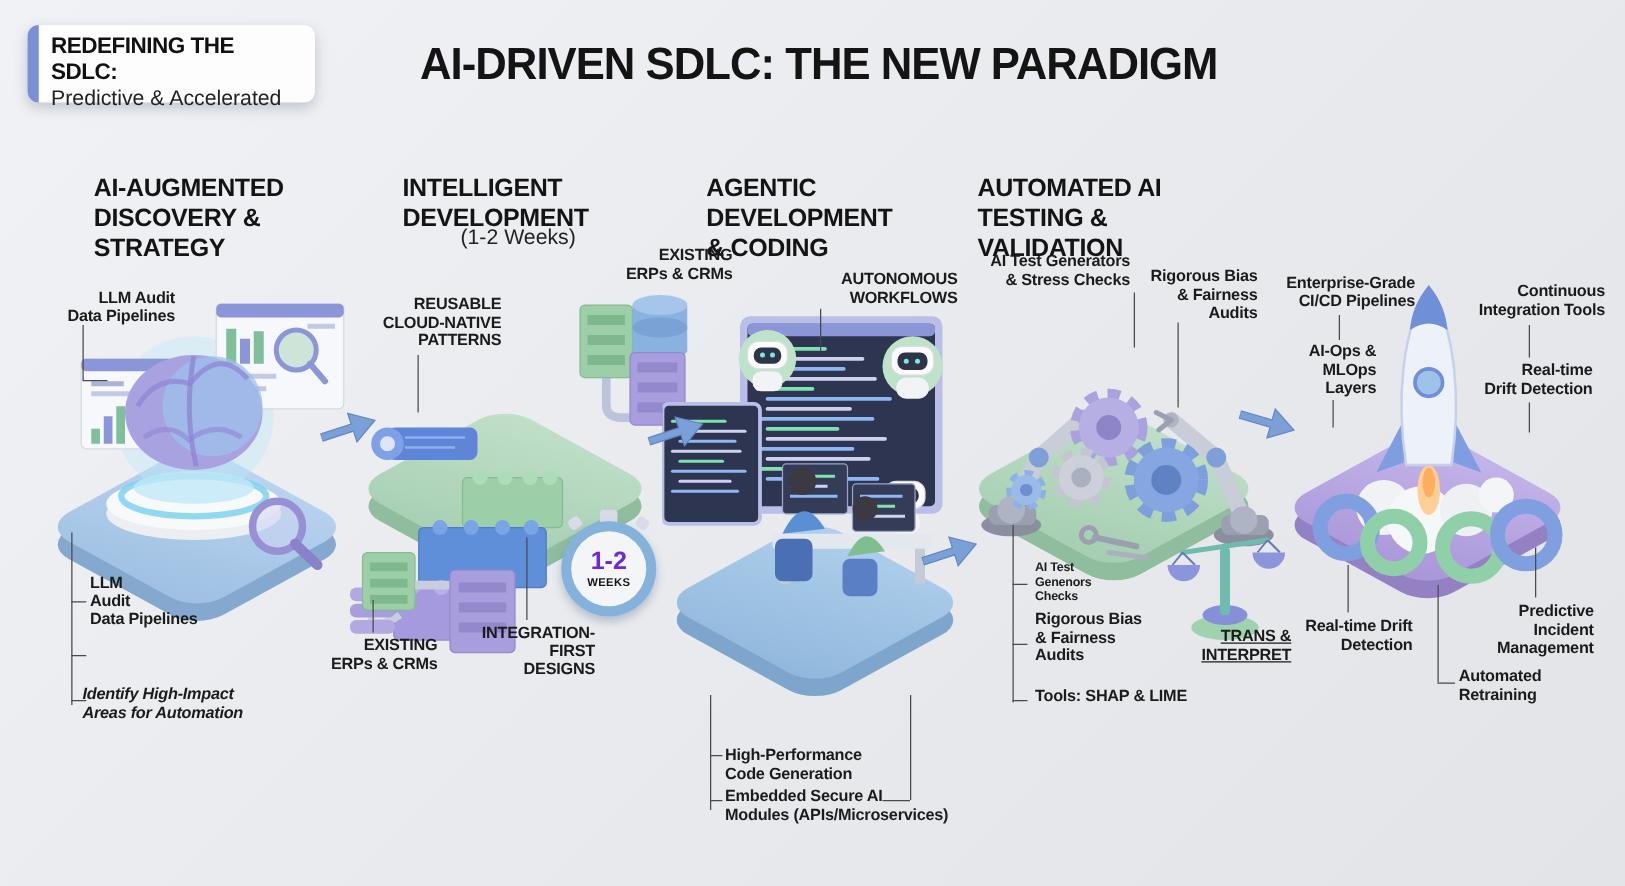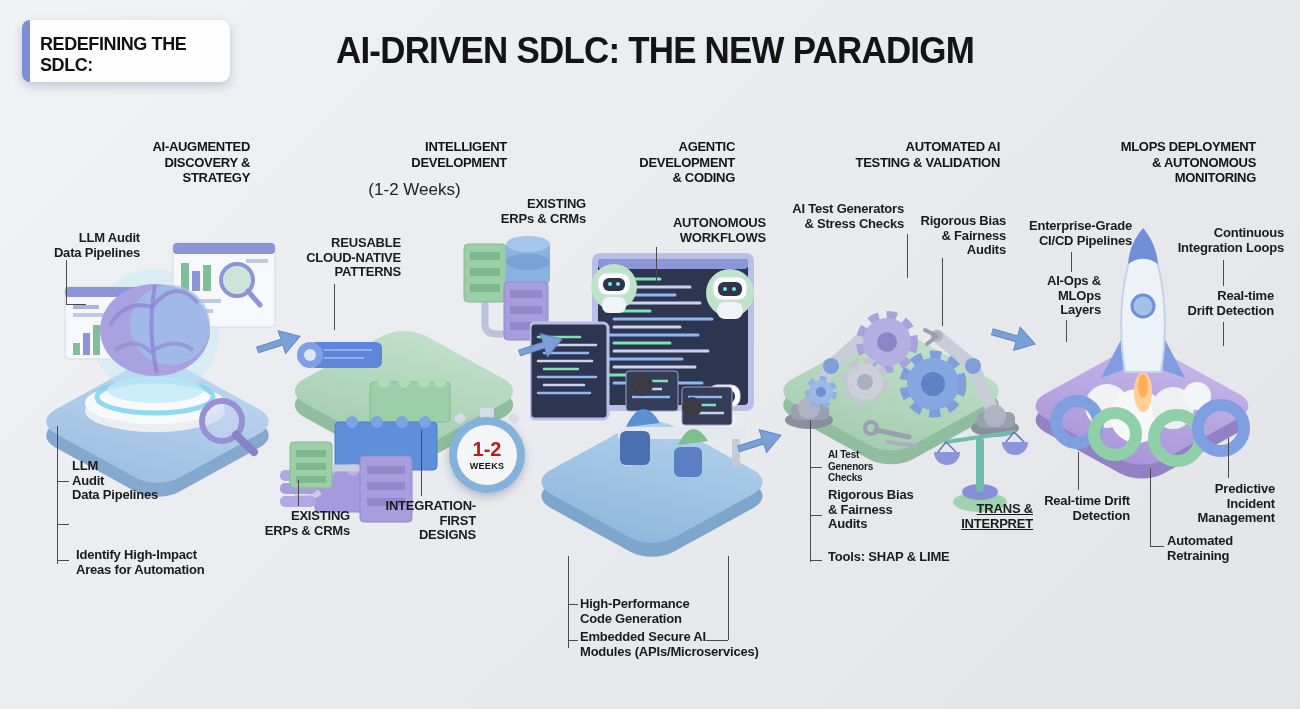--- a/index.html
+++ b/index.html
@@ -1,78 +1,76 @@
 <!DOCTYPE html>
 <html><head>
 <meta charset="utf-8">
 <style>
   html,body{margin:0;padding:0;}
   .canvas{position:relative;width:1300px;height:709px;overflow:hidden;
     background:linear-gradient(135deg,#f1f2f5 0%,#e9ebee 45%,#e2e4e8 100%);
     font-family:"Liberation Sans", sans-serif;color:#1c1c1c;}
   
-  .badge{position:absolute;left:22px;top:20px;width:208px;height:62px;background:#fdfdfe;
-    border-radius:9px;box-shadow:0 4px 10px rgba(60,70,110,.25);display:flex;align-items:flex-end;}
+  .badge{position:absolute;left:22px;top:20px;width:230px;height:62px;background:#fdfdfe;
+    border-radius:9px;box-shadow:0 4px 10px rgba(60,70,110,.25);display:flex;align-items:flex-start;}
   .badge-bar{width:9px;height:100%;border-radius:9px 0 0 9px;background:#7b8fd4;}
   .badge-text{padding:6px 10px;}
   .badge-title{font-weight:700;font-size:18px;letter-spacing:-0.4px;color:#111;}
   .badge-subtitle{font-weight:400;font-size:17px;color:#222;margin-top:1px;}
   .main-title{position:absolute;left:310px;top:30px;width:690px;margin:0;text-align:center;
     font-weight:700;font-size:36px;letter-spacing:-0.8px;color:#141414;transform:scaleX(.97);}
   
-  .stage-heading{position:absolute;font-weight:700;font-size:13px;line-height:1.2;text-align:right;
+  .stage-heading{position:absolute;font-weight:700;font-size:20px;line-height:1.2;text-align:left;
     color:#141414;white-space:pre-line;letter-spacing:-0.3px;z-index:5;}
   .heading-sub{position:absolute;font-weight:400;font-size:17px;text-align:center;color:#222;z-index:5;}
   .lbl{position:absolute;font-weight:700;font-size:13px;line-height:1.13;color:#1b1b1b;
     white-space:pre-line;letter-spacing:-0.2px;z-index:6;}
   .lbl.center{text-align:right;}
   .lbl.small{font-size:10px;line-height:1.15;}
   .vline{position:absolute;width:0;border-left:1.6px solid #4a4a4a;z-index:4;}
   .hline{position:absolute;height:0;border-top:1.6px solid #4a4a4a;z-index:4;}
   
   .plat{position:absolute;border-radius:30px;transform:scaleY(.55) rotate(45deg);z-index:1;}
   .illus{position:absolute;z-index:2;}
   .arrow{position:absolute;z-index:3;}
   
   .stopwatch{position:absolute;width:76px;height:76px;z-index:4;}
   .sw-ring{position:absolute;left:0;top:0;width:76px;height:76px;border-radius:50%;
     background:#85b2db;box-shadow:0 4px 8px rgba(80,100,140,.35);}
   .sw-face{position:absolute;left:8px;top:8px;width:60px;height:60px;border-radius:50%;background:#f4f5f7;
     display:flex;flex-direction:column;align-items:center;justify-content:center;}
-  .sw-line1{font-weight:700;font-size:20px;line-height:1;color:#b91c1c;}
+  .sw-line1{font-weight:700;font-size:20px;line-height:1;color:#6d28d9;}
   .sw-line2{font-weight:700;font-size:9px;letter-spacing:.3px;color:#151515;margin-top:2px;}
   .sw-btn{position:absolute;background:#d9dce8;border-radius:3px;}
 </style>
 </head>
 <body>
 
 <div class="canvas">
 
   <div class="badge">
     <div class="badge-bar"></div>
     <div class="badge-text">
       <div class="badge-title">REDEFINING THE SDLC:</div>
+      <div class="badge-subtitle">Predictive &amp; Accelerated</div>
     </div>
   </div>
   <h1 class="main-title">AI-DRIVEN SDLC: THE NEW PARADIGM</h1>
 
   <div class="stage-heading" style="left:75px;top:139px;width:175px;">AI-AUGMENTED
 DISCOVERY &amp;
 STRATEGY</div>
   <div class="stage-heading" style="left:322px;top:139px;width:185px;">INTELLIGENT
 DEVELOPMENT</div>
   <div class="heading-sub" style="left:322px;top:180px;width:185px;">(1-2 Weeks)</div>
   <div class="stage-heading" style="left:565px;top:139px;width:170px;">AGENTIC
 DEVELOPMENT
 &amp; CODING</div>
   <div class="stage-heading" style="left:782px;top:139px;width:218px;">AUTOMATED AI
 TESTING &amp; VALIDATION</div>
-  <div class="stage-heading" style="left:1028px;top:139px;width:228px;">MLOPS DEPLOYMENT
-&amp; AUTONOMOUS
-MONITORING</div>
 
   <div class="plat" style="left:70px;top:348px;width:175px;height:175px;background:#85a8ce;"></div>
   <div class="plat" style="left:70px;top:334px;width:175px;height:175px;background:linear-gradient(160deg,#bdd6f0,#9dbfe2);"></div>
   <div class="plat" style="left:318px;top:319px;width:172px;height:172px;background:#8fbd9d;"></div>
   <div class="plat" style="left:318px;top:305px;width:172px;height:172px;background:linear-gradient(160deg,#c2e0ca,#a3cdb0);"></div>
   <div class="plat" style="left:565px;top:409px;width:174px;height:174px;background:#7ea6cd;"></div>
   <div class="plat" style="left:565px;top:395px;width:174px;height:174px;background:linear-gradient(160deg,#b0d0ec,#90b7dc);"></div>
   <div class="plat" style="left:806px;top:320px;width:170px;height:170px;background:#8fbd9d;"></div>
   <div class="plat" style="left:806px;top:306px;width:170px;height:170px;background:linear-gradient(160deg,#c2e0ca,#a3cdb0);"></div>
   <div class="plat" style="left:1058px;top:336px;width:168px;height:168px;background:#9381c4;"></div>
@@ -375,21 +373,21 @@
 Data Pipelines</div>
   <div class="vline" style="left:66px;top:260px;height:44px;"></div>
   <div class="hline" style="left:66px;top:304px;width:20px;"></div>
   <div class="vline" style="left:57px;top:426px;height:138px;"></div>
   <div class="hline" style="left:57px;top:481px;width:12px;"></div>
   <div class="hline" style="left:57px;top:524px;width:12px;"></div>
   <div class="hline" style="left:57px;top:560px;width:12px;"></div>
   <div class="lbl" style="left:72px;top:459px;width:140px;">LLM
 Audit
 Data Pipelines</div>
-  <div class="lbl" style="left:76px;top:548px;width:170px;">Identify High-Impact
+  <div class="lbl" style="left:66px;top:548px;width:170px;font-style:italic;">Identify High-Impact
 Areas for Automation</div>
 
   <div class="lbl center" style="left:283px;top:236px;width:118px;">REUSABLE
 CLOUD-NATIVE
 PATTERNS</div>
   <div class="vline" style="left:334px;top:284px;height:46px;"></div>
   <div class="lbl center" style="left:478px;top:197px;width:108px;">EXISTING
 ERPs &amp; CRMs</div>
   <div class="lbl center" style="left:248px;top:509px;width:102px;">EXISTING
 ERPs &amp; CRMs</div>
@@ -434,21 +432,21 @@
   <div class="lbl" style="left:828px;top:550px;width:160px;">Tools: SHAP &amp; LIME</div>
 
   <div class="lbl center" style="left:1012px;top:219px;width:120px;">Enterprise-Grade
 CI/CD Pipelines</div>
   <div class="vline" style="left:1071px;top:252px;height:20px;"></div>
   <div class="lbl center" style="left:1033px;top:274px;width:68px;">AI-Ops &amp;
 MLOps
 Layers</div>
   <div class="vline" style="left:1066px;top:320px;height:22px;"></div>
   <div class="lbl center" style="left:1162px;top:226px;width:122px;">Continuous
-Integration Loops</div>
+Integration Tools</div>
   <div class="vline" style="left:1223px;top:260px;height:26px;"></div>
   <div class="lbl center" style="left:1172px;top:289px;width:102px;">Real-time
 Drift Detection</div>
   <div class="vline" style="left:1223px;top:322px;height:24px;"></div>
   <div class="lbl center" style="left:1028px;top:494px;width:102px;">Real-time Drift
 Detection</div>
   <div class="vline" style="left:1078px;top:452px;height:38px;"></div>
   <div class="lbl center" style="left:1183px;top:482px;width:92px;">Predictive
 Incident
 Management</div>

